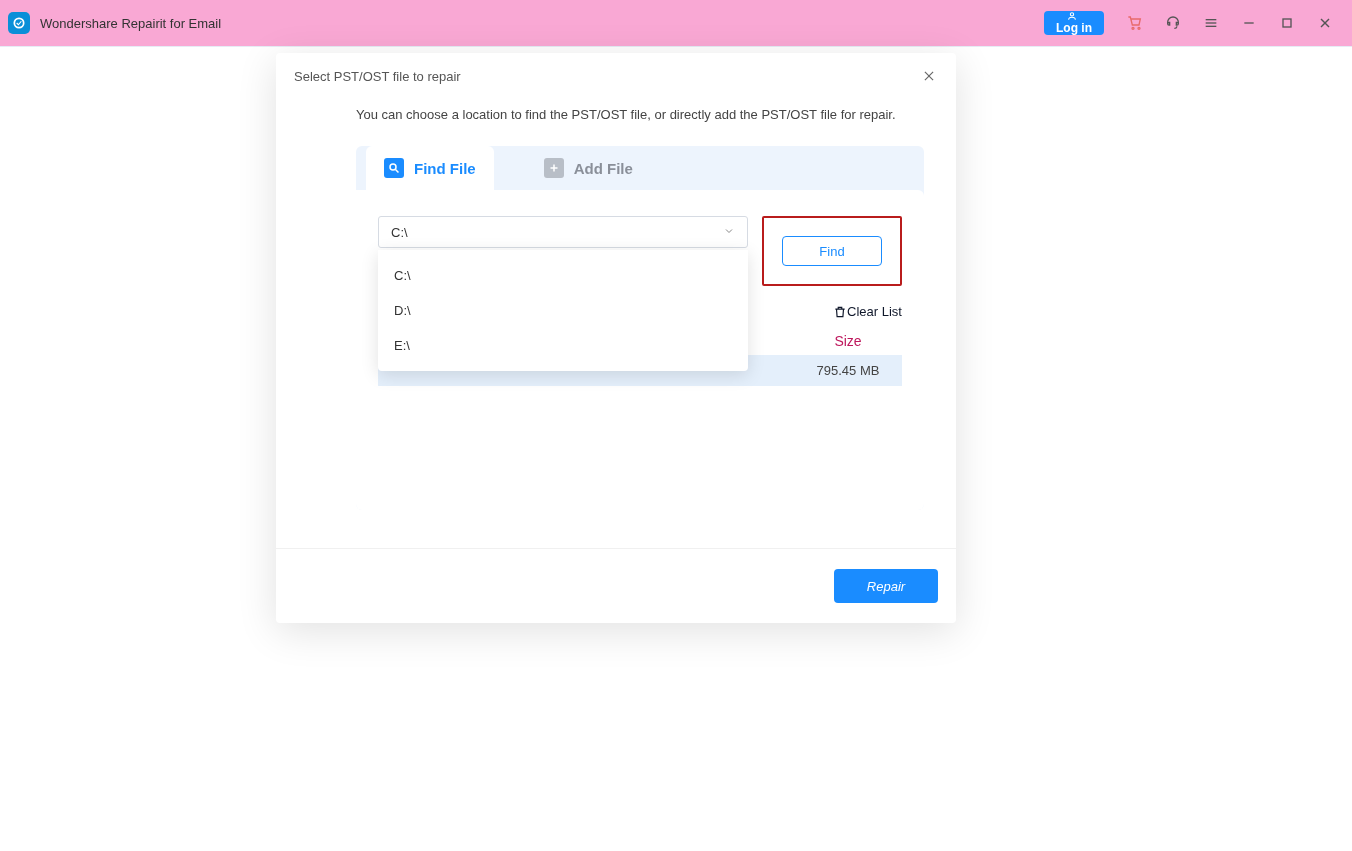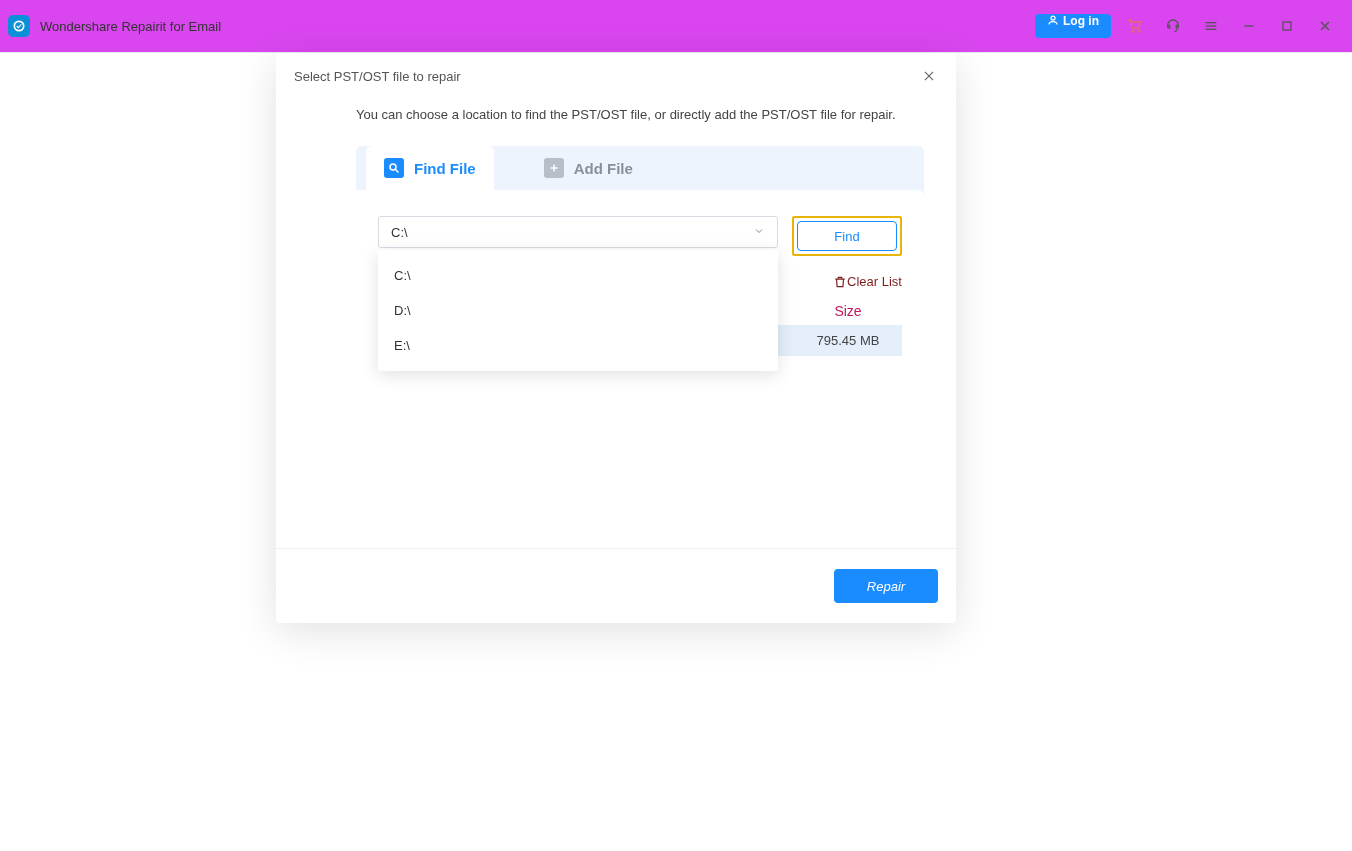--- a/index.html
+++ b/index.html
@@ -1,22 +1,22 @@
 <!DOCTYPE html>
 <html><head>
 <meta charset="utf-8">
 <style>
 * { margin: 0; padding: 0; box-sizing: border-box; font-family: -apple-system, BlinkMacSystemFont, "Segoe UI", Arial, sans-serif; }
 body { width: 1352px; height: 851px; background: #fff; overflow: hidden; position: relative; }
 
-.titlebar { height: 53px; background: #d946ef; display: flex; align-items: center; padding: 12px 8px; border-bottom: 1px solid #e6ecf5; }
+.titlebar { height: 47px; background: #f9a8d4; display: flex; align-items: center; padding: 12px 8px; border-bottom: 1px solid #e6ecf5; }
 .logo { width: 22px; height: 22px; background: #0a8fd8; border-radius: 5px; margin-right: 10px; display: flex; align-items: center; justify-content: center; }
 .logo svg { width: 14px; height: 14px; }
 .app-title { font-size: 13px; color: #333; flex: 1; }
-.login-btn { background: #1a8cff; color: #fff; height: 24px; padding: 0 12px; border-radius: 4px; display: flex; font-size: 12px; font-weight: 600; margin-right: 5px; cursor: pointer; border: none; }
+.login-btn { background: #1a8cff; color: #fff; height: 24px; padding: 0 12px; border-radius: 4px; display: flex; align-items: center; font-size: 12px; font-weight: 600; margin-right: 12px; cursor: pointer; border: none; flex-direction: column; }
 .login-btn svg { width: 12px; height: 12px; margin-right: 4px; }
 .tb-icon { width: 38px; height: 39px; display: flex; align-items: center; justify-content: center; cursor: pointer; color: #555; }
 .tb-icon svg { width: 16px; height: 16px; }
 .tb-icon.cart { color: #e86a6a; }
 
 .dialog { position: absolute; left: 276px; top: 53px; width: 680px; background: #fff; border-radius: 4px; box-shadow: 0 8px 40px rgba(0,0,0,0.12); }
 .dialog-header { display: flex; align-items: center; justify-content: space-between; padding: 14px 18px; }
 .dialog-title { font-size: 13px; color: #555; }
 .close-x { width: 18px; height: 18px; cursor: pointer; color: #666; display: flex; align-items: center; justify-content: center; }
 .close-x svg { width: 14px; height: 14px; }
@@ -33,28 +33,28 @@
 .tab:not(.active) .tab-icon { background: #b8bec7; }
 .tab-icon svg { width: 12px; height: 12px; }
 
 .panel-inner { background: #fff; padding: 26px 22px 20px 22px; border-radius: 0 6px 6px 6px; min-height: 320px; position: relative; }
 
 .row1 { display: flex; gap: 14px; align-items: flex-start; }
 .drive-wrap { flex: 1; position: relative; }
 .drive-select { height: 32px; border: 1px solid #d6dbe3; border-radius: 3px; display: flex; align-items: center; justify-content: space-between; padding: 0 12px; font-size: 13px; color: #333; cursor: pointer; background: #fff; }
 .chev { color: #888; }
 .chev svg { width: 12px; height: 12px; }
-.find-wrap { padding: 3px; border: 2px solid #eab308; border-radius: 2px; }
+.find-wrap { padding: 18px; border: 2px solid #b91c1c; border-radius: 2px; }
 .find-btn { width: 100px; height: 30px; background: #fff; color: #1a8cff; border: 1px solid #1a8cff; border-radius: 4px; font-size: 13px; font-weight: 500; cursor: pointer; }
 
 .dropdown { position: absolute; left: 0; top: 34px; width: 100%; background: #fff; box-shadow: 0 4px 18px rgba(0,0,0,0.12); border-radius: 0 0 4px 4px; z-index: 5; padding: 8px 0; }
 .dropdown-item { padding: 10px 16px; font-size: 13px; color: #333; cursor: pointer; }
 
 .clear-row { display: flex; justify-content: flex-end; margin-top: 18px; }
-.clear-btn { display: flex; align-items: center; gap: 0; font-size: 13px; color: #7f1d1d; cursor: pointer; background: none; border: none; }
+.clear-btn { display: flex; align-items: center; gap: 0; font-size: 13px; color: #0f172a; cursor: pointer; background: none; border: none; }
 .clear-btn svg { width: 14px; height: 14px; }
 
 .list-head { display: flex; justify-content: flex-end; margin-top: 8px; }
 .size-head { width: 108px; text-align: center; font-size: 14px; color: #be185d; padding: 6px 0; }
 .list-row { display: flex; justify-content: flex-end; background: #e4effb; }
 .size-cell { width: 108px; text-align: center; font-size: 13px; color: #444; padding: 8px 0; }
 
 .dialog-footer { display: flex; justify-content: flex-end; padding: 20px 18px 20px 18px; border-top: 1px solid #f0f0f0; margin-top: 8px;}
 .repair-btn { width: 104px; height: 34px; background: #1a8cff; color: #fff; border: none; border-radius: 4px; font-size: 13px; font-weight: 500; cursor: pointer; font-style: italic; }
 </style>

